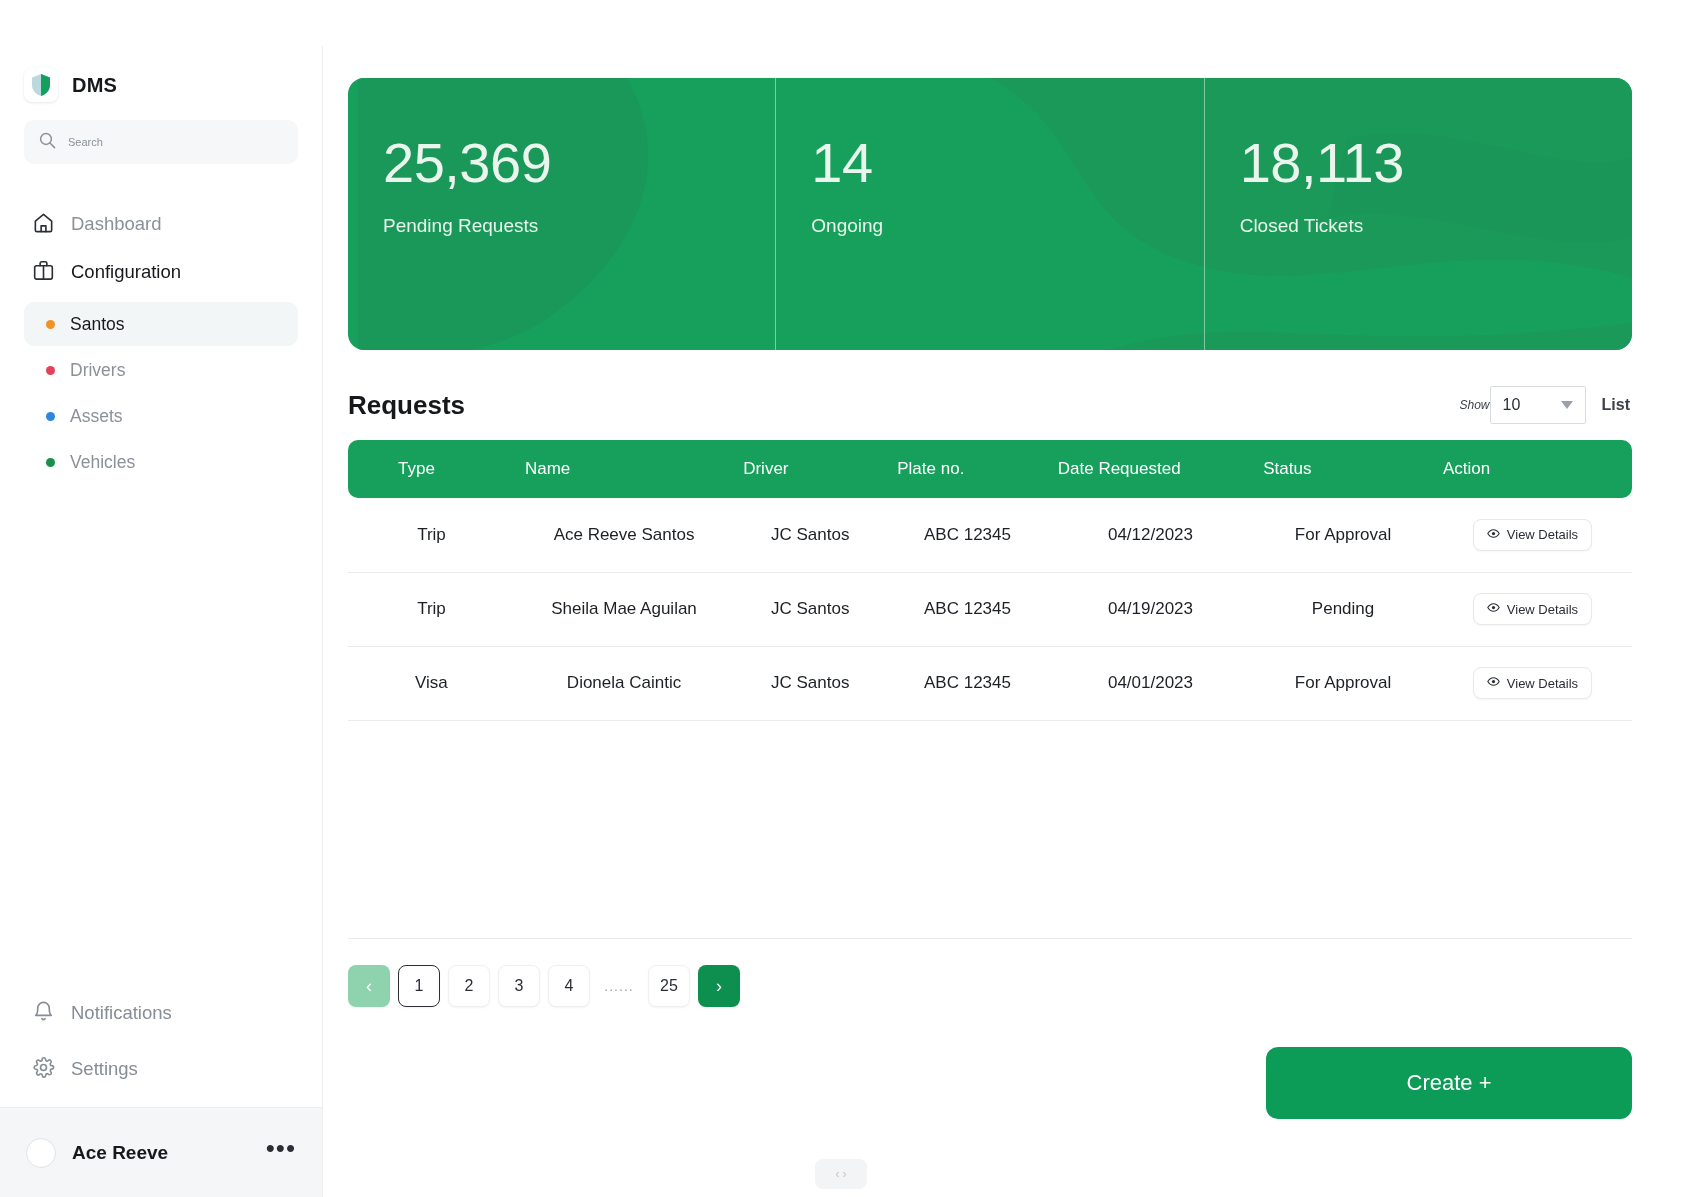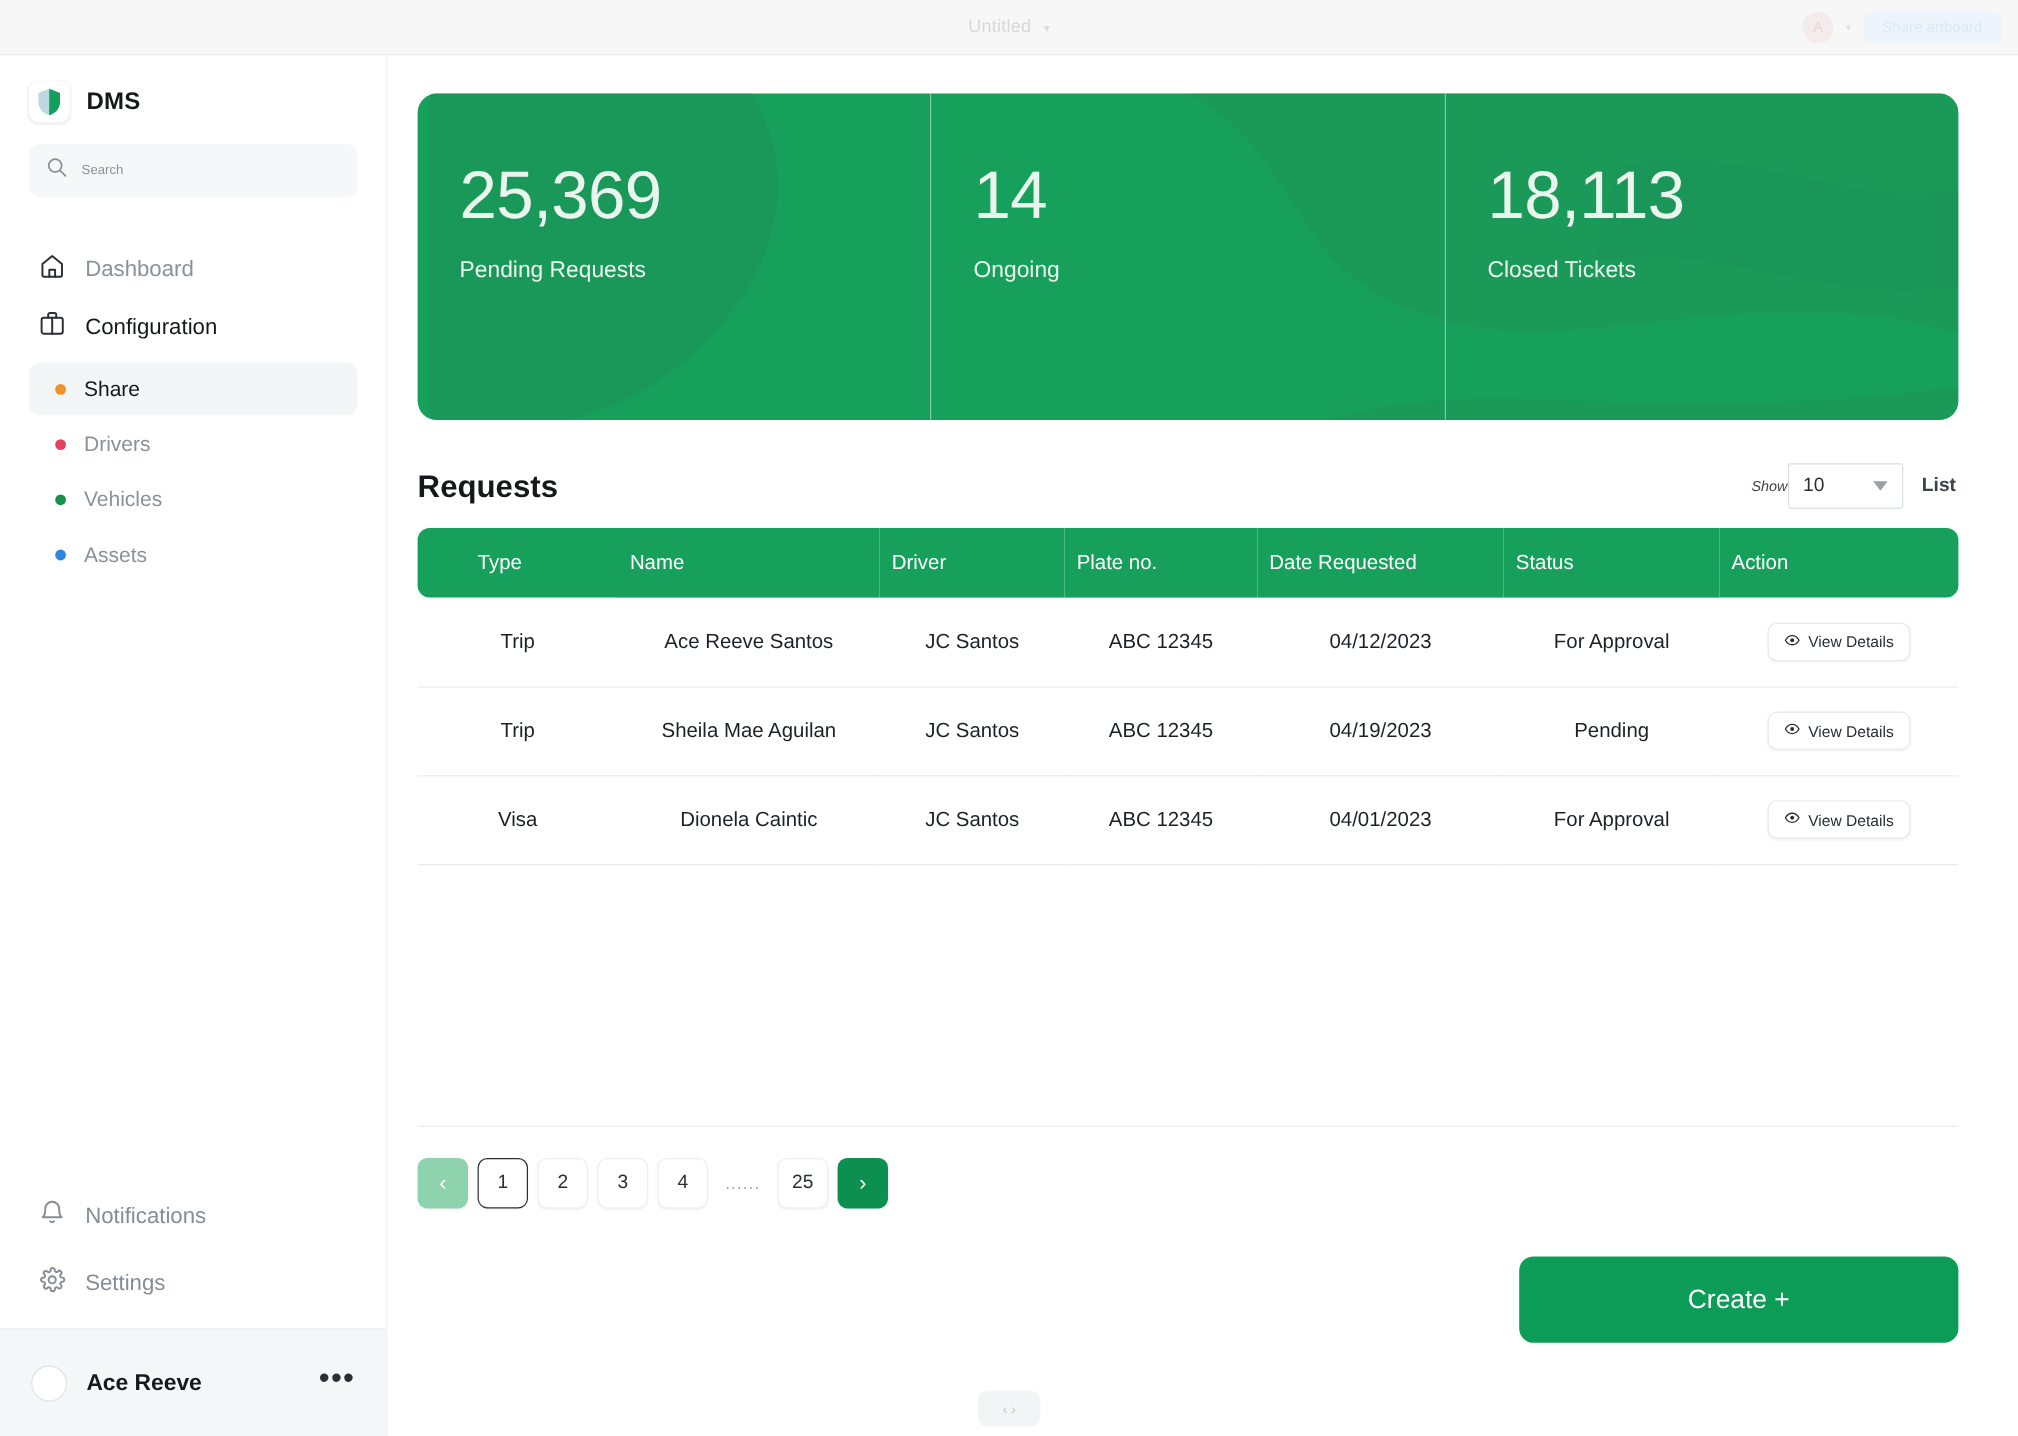--- a/index.html
+++ b/index.html
@@ -191,31 +191,20 @@
     width: 52px; height: 30px; border-radius: 8px; background: #f3f4f5;
     display: flex; align-items: center; justify-content: center;
     gap: 3px; color: #c2c7cc; font-size: 12px; z-index: 20;
   }
 </style>
 </head>
 <body>
 
 <div class="app">
 
-  <div class="chrome">
-    <div class="chrome-title">
-      <span>Untitled</span>
-      <span class="chrome-caret">▾</span>
-    </div>
-    <div class="chrome-right">
-      <div class="chrome-avatar">A</div>
-      <span class="chrome-avatar-caret">▾</span>
-      <div class="chrome-share">Share artboard</div>
-    </div>
-  </div>
 
   <div class="sidebar">
 
     <div class="brand">
       <div class="brand-logo">
         <svg width="22" height="24" viewBox="0 0 22 24">
           <path d="M11 1 L20 4.5 V12 C20 17.5 16 21.5 11 23 C6 21.5 2 17.5 2 12 V4.5 Z" fill="#bcd9e0"></path>
           <path d="M11 1 L20 4.5 V12 C20 17.5 16 21.5 11 23 Z" fill="#13a05c"></path>
         </svg>
       </div>
@@ -253,33 +242,33 @@
             <path d="M8.5 7 V4.5 a1.6 1.6 0 0 1 1.6-1.6 h3.8 A1.6 1.6 0 0 1 15.5 4.5 V7"></path>
             <line x1="12" y1="7" x2="12" y2="21"></line>
           </svg>
         </span>
         <span class="nav-label dark">Configuration</span>
       </div>
 
       <div class="sub-list">
         <div class="sub-item active">
           <span class="dot" style="background:#f0922b"></span>
-          <span class="sub-label">Share</span>
+          <span class="sub-label">Santos</span>
         </div>
         <div class="sub-item">
           <span class="dot" style="background:#e2435a"></span>
           <span class="sub-label">Drivers</span>
         </div>
         <div class="sub-item">
+          <span class="dot" style="background:#2f86e0"></span>
+          <span class="sub-label">Assets</span>
+        </div>
+        <div class="sub-item">
           <span class="dot" style="background:#1a8f4c"></span>
           <span class="sub-label">Vehicles</span>
-        </div>
-        <div class="sub-item">
-          <span class="dot" style="background:#2f86e0"></span>
-          <span class="sub-label">Assets</span>
         </div>
       </div>
     </div>
 
     <div class="nav-bottom">
       <div class="bottom-item">
         <span>
           <svg width="23" height="23" viewBox="0 0 24 24" fill="none" stroke="#868d95" stroke-width="1.7" stroke-linecap="round" stroke-linejoin="round">
             <path d="M18 8.5a6 6 0 1 0-12 0c0 6-2.2 7.5-2.2 7.5h16.4S18 14.5 18 8.5"></path>
             <path d="M10.4 19.5a1.9 1.9 0 0 0 3.2 0"></path>

